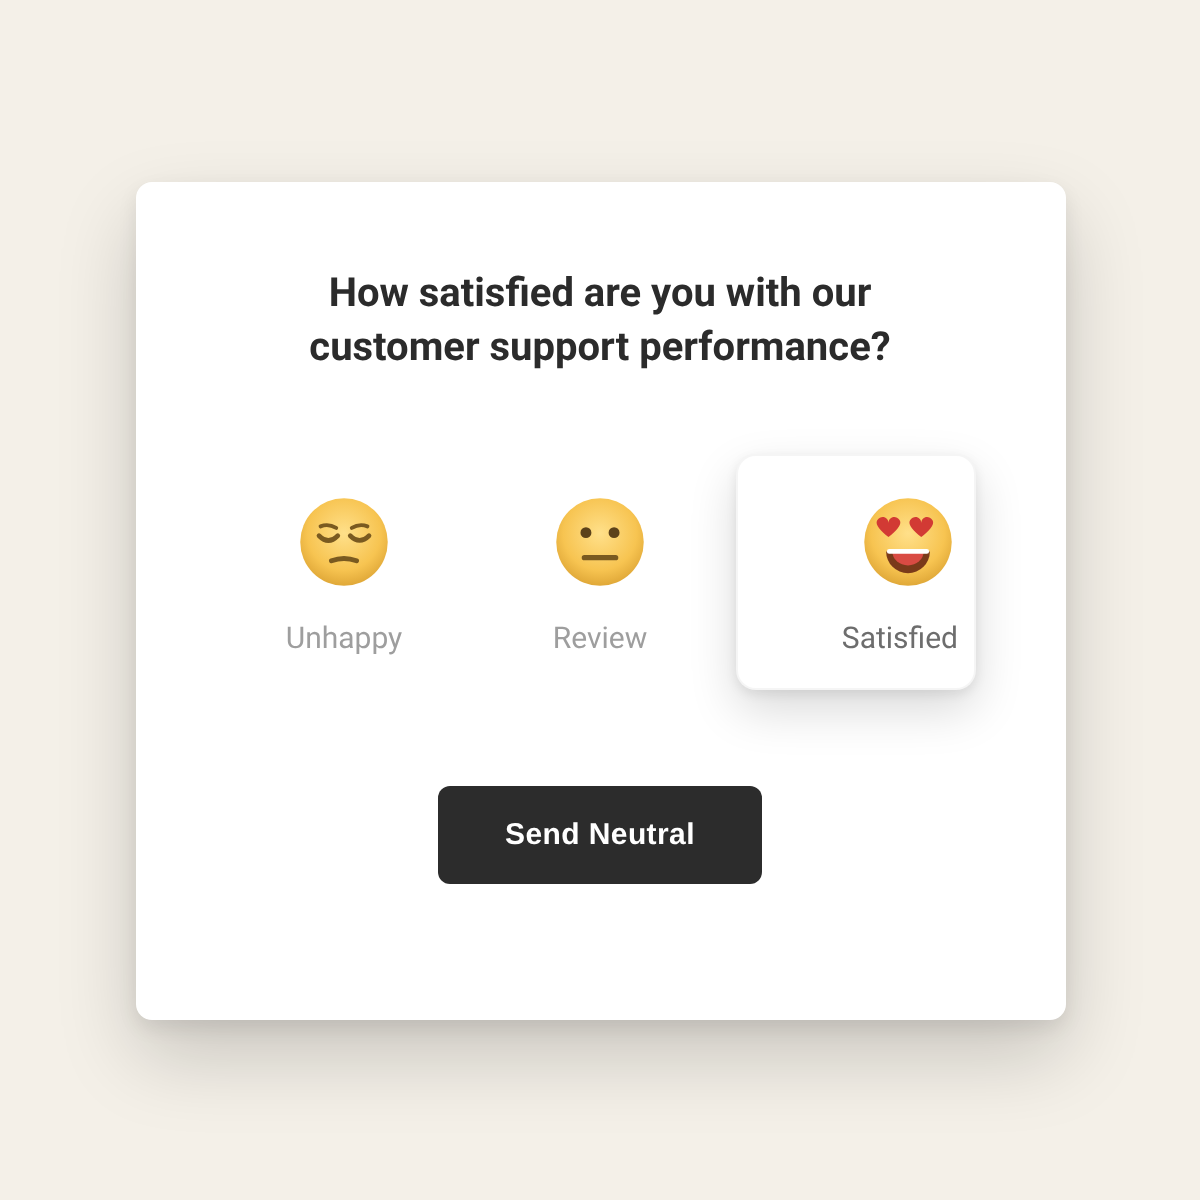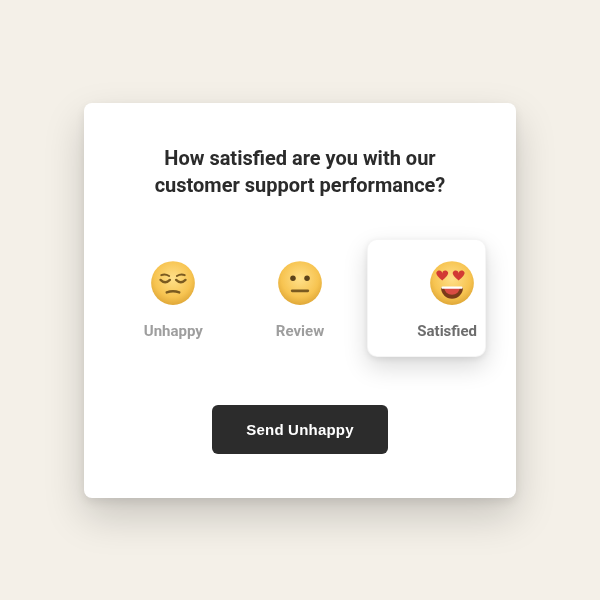--- a/index.html
+++ b/index.html
@@ -10,25 +10,25 @@
     body {
       width: 600px;
       height: 600px;
       background: #f4f0e8;
       font-family: -apple-system, BlinkMacSystemFont, "Segoe UI", Roboto, Helvetica, Arial, sans-serif;
       display: flex;
       align-items: center;
       justify-content: center;
     }
     .card {
-      width: 432px;
+      width: 465px;
       background: #ffffff;
       border-radius: 8px;
       box-shadow: 0 18px 40px rgba(0,0,0,0.18), 0 4px 10px rgba(0,0,0,0.08);
-      padding: 42px 30px 44px;
+      padding: 42px 30px 68px;
       text-align: center;
     }
     .title {
       font-size: 20px;
       font-weight: 700;
       color: #2b2b2b;
       line-height: 1.35;
       max-width: 340px;
       margin: 0 auto 40px;
     }
@@ -52,21 +52,21 @@
     }
     .option.selected {
       background: #ffffff;
       box-shadow: 0 10px 24px rgba(0,0,0,0.15), 0 2px 6px rgba(0,0,0,0.08);
       border: 1px solid rgba(0,0,0,0.04);
       align-items: flex-end;
     }
     .option-label {
       font-size: 15px;
       color: #9e9e9e;
-      font-weight: 700;
+      font-weight: 400;
     }
     .option.selected .option-label {
       color: #6d6d6d;
     }
     .emoji {
       width: 50px;
       height: 50px;
       display: block;
     }
     .send-btn {
@@ -146,14 +146,14 @@
 
         <path d="M18 38 a14 14 0 0 0 28 0 z" fill="#7a3a1a"></path>
         <path d="M22 38 a10 9 0 0 0 20 0 z" fill="#d94b43"></path>
         <path d="M20 38 h24" stroke="#ffffff" stroke-width="3" stroke-linecap="round"></path>
       </svg>
       <span class="option-label">Satisfied</span>
     </div>
 
   </div>
 
-  <button class="send-btn">Send Unhappy</button>
+  <button class="send-btn">Send Neutral</button>
 </div>
 
 </body></html>

